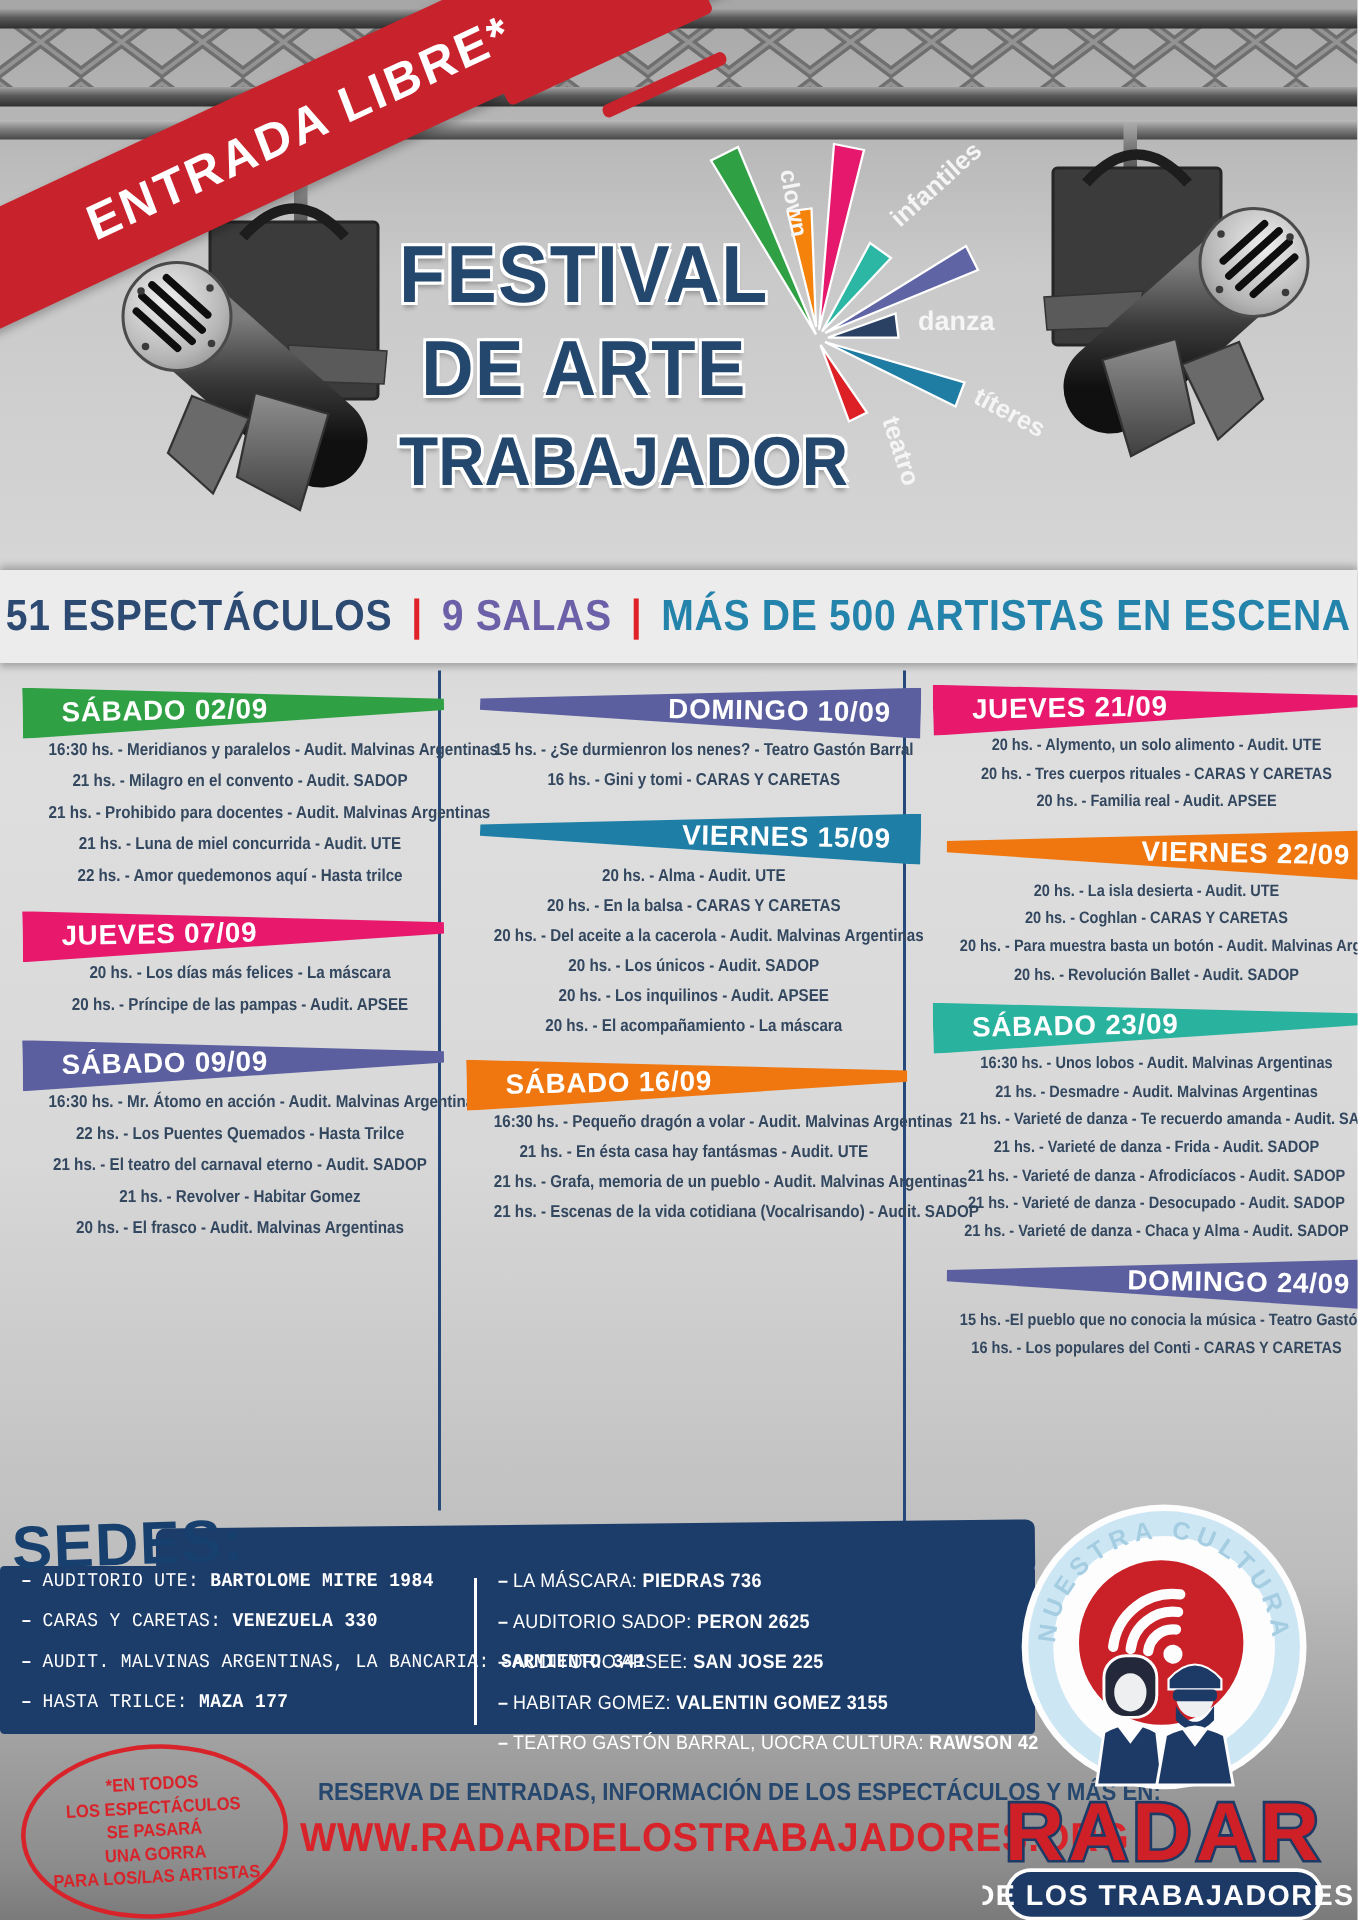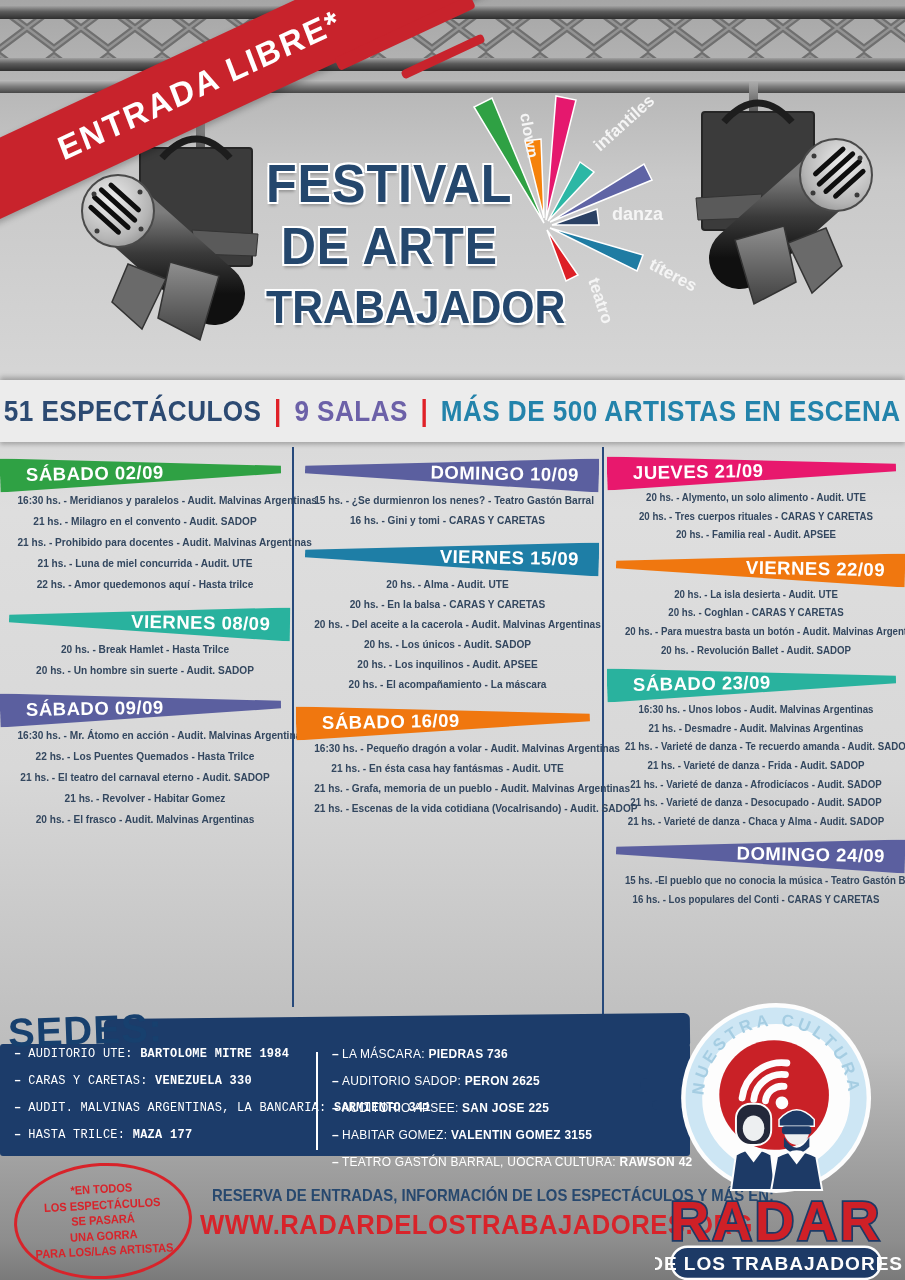--- a/index.html
+++ b/index.html
@@ -22,21 +22,21 @@
   .title .t3{font-size:46px;margin-top:12px;letter-spacing:0px;}
   
   .stats{left:0;top:380px;width:905px;height:62px;background:#ececec;z-index:4;
          display:flex;align-items:center;justify-content:center;
          box-shadow:0 -3px 5px rgba(0,0,0,.25),0 3px 4px rgba(0,0,0,.2);}
   .stats-inner{white-space:nowrap;transform:scaleX(.9);font-weight:700;font-size:29px;letter-spacing:.5px;}
   .st-navy{color:#2c4a72;} .st-purple{color:#6c61a8;} .st-teal{color:#2383ab;}
   .st-sep{color:#e02128;font-weight:800;padding:0 14px;}
   
   .divider{width:2px;background:#26497b;z-index:2;}
-  .sched-col{position:absolute;top:448px;z-index:3;}
+  .sched-col{position:absolute;top:448px;z-index:3;margin-left:15px;}
   .day-block{margin:8px 0 10px 0;}
   .pennant{position:relative;height:34px;line-height:33px;color:#fff;font-weight:700;font-size:18.5px;
            letter-spacing:.5px;box-sizing:border-box;white-space:nowrap;}
   .pennant.left{width:97%;clip-path:polygon(0 0,100% 36%,100% 58%,0 100%);text-align:left;padding-left:26px;transform:rotate(-1deg);}
   .pennant.right{width:97%;margin-left:3%;clip-path:polygon(0 36%,100% 0,100% 100%,0 58%);text-align:right;padding-right:20px;transform:rotate(1deg);}
   .event-line{white-space:nowrap;text-align:center;color:#33475f;font-weight:600;
               font-size:11.5px;line-height:21px;transform:scaleX(.88);}
   [data-sched-col="2"] .event-line{font-size:11px;line-height:18.6px;}
   [data-sched-col="2"] .day-block{margin:6px 0 7px 0;}
   [data-sched-col="1"] .event-line{line-height:20px;}
@@ -174,23 +174,23 @@
 <div class="sched-col" data-sched-col="0" style="left:0;width:290px;">
     <div class="day-block">
       <div class="pennant left" style="background: rgb(47, 161, 68);"><span class="day-label">SÁBADO 02/09</span></div>
       <div class="event-line">16:30 hs. - Meridianos y paralelos - Audit. Malvinas Argentinas</div>
       <div class="event-line">21 hs. - Milagro en el convento - Audit. SADOP</div>
       <div class="event-line">21 hs. - Prohibido para docentes - Audit. Malvinas Argentinas</div>
       <div class="event-line">21 hs. - Luna de miel concurrida - Audit. UTE</div>
       <div class="event-line">22 hs. - Amor quedemonos aquí - Hasta trilce</div>
     </div>
     <div class="day-block">
-      <div class="pennant right" style="background: rgb(41, 178, 158);"><span class="day-label">VIERNES 08/09</span></div>
-      <div class="event-line">20 hs. - Break Hamlet - Hasta Trilce</div>
-      <div class="event-line">20 hs. - Un hombre sin suerte - Audit. SADOP</div>
+      <div class="pennant left" style="background: rgb(232, 24, 109);"><span class="day-label">JUEVES 07/09</span></div>
+      <div class="event-line">20 hs. - Los días más felices - La máscara</div>
+      <div class="event-line">20 hs. - Príncipe de las pampas - Audit. APSEE</div>
     </div>
     <div class="day-block">
       <div class="pennant left" style="background: rgb(91, 95, 159);"><span class="day-label">SÁBADO 09/09</span></div>
       <div class="event-line">16:30 hs. - Mr. Átomo en acción - Audit. Malvinas Argentinas</div>
       <div class="event-line">22 hs. - Los Puentes Quemados - Hasta Trilce</div>
       <div class="event-line">21 hs. - El teatro del carnaval eterno - Audit. SADOP</div>
       <div class="event-line">21 hs. - Revolver - Habitar Gomez</div>
       <div class="event-line">20 hs. - El frasco - Audit. Malvinas Argentinas</div>
     </div>
   </div>

